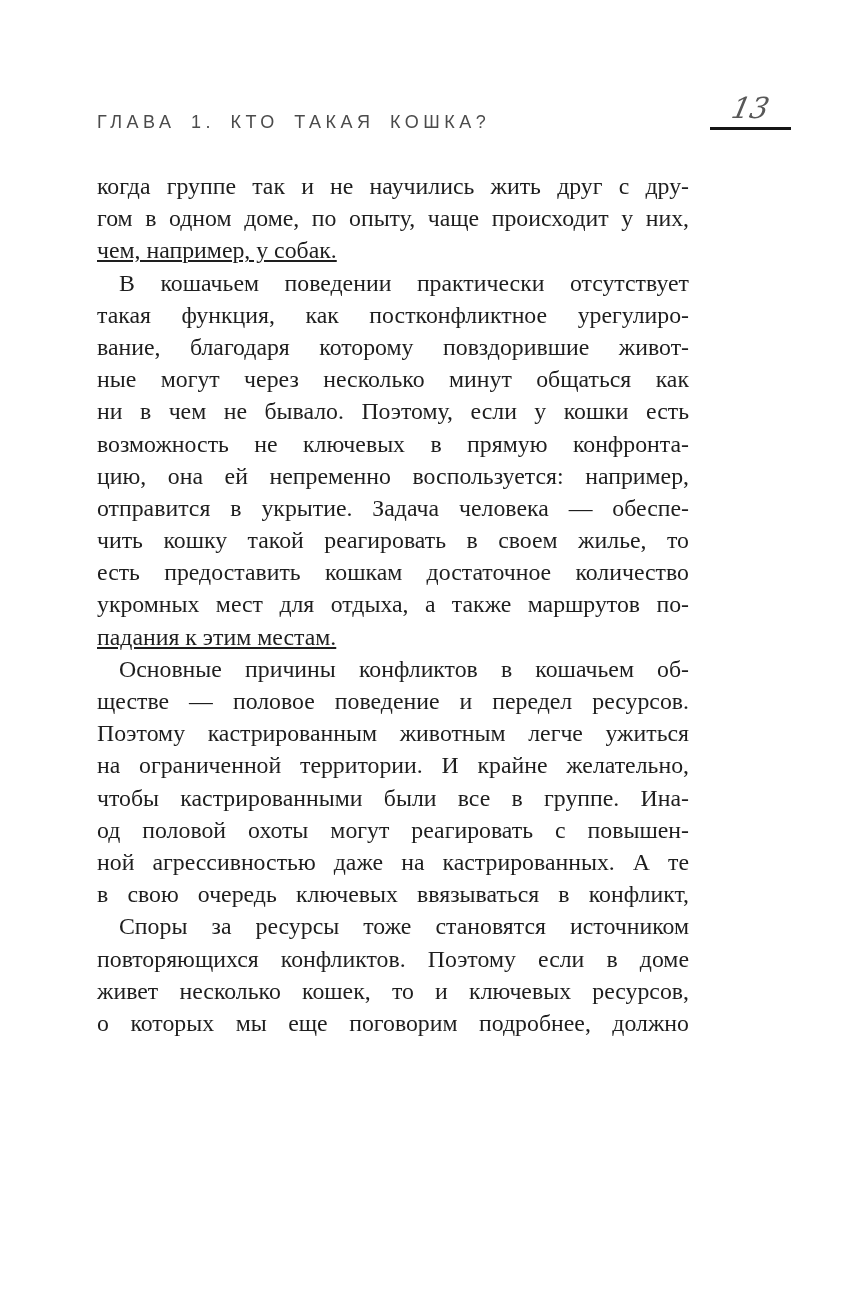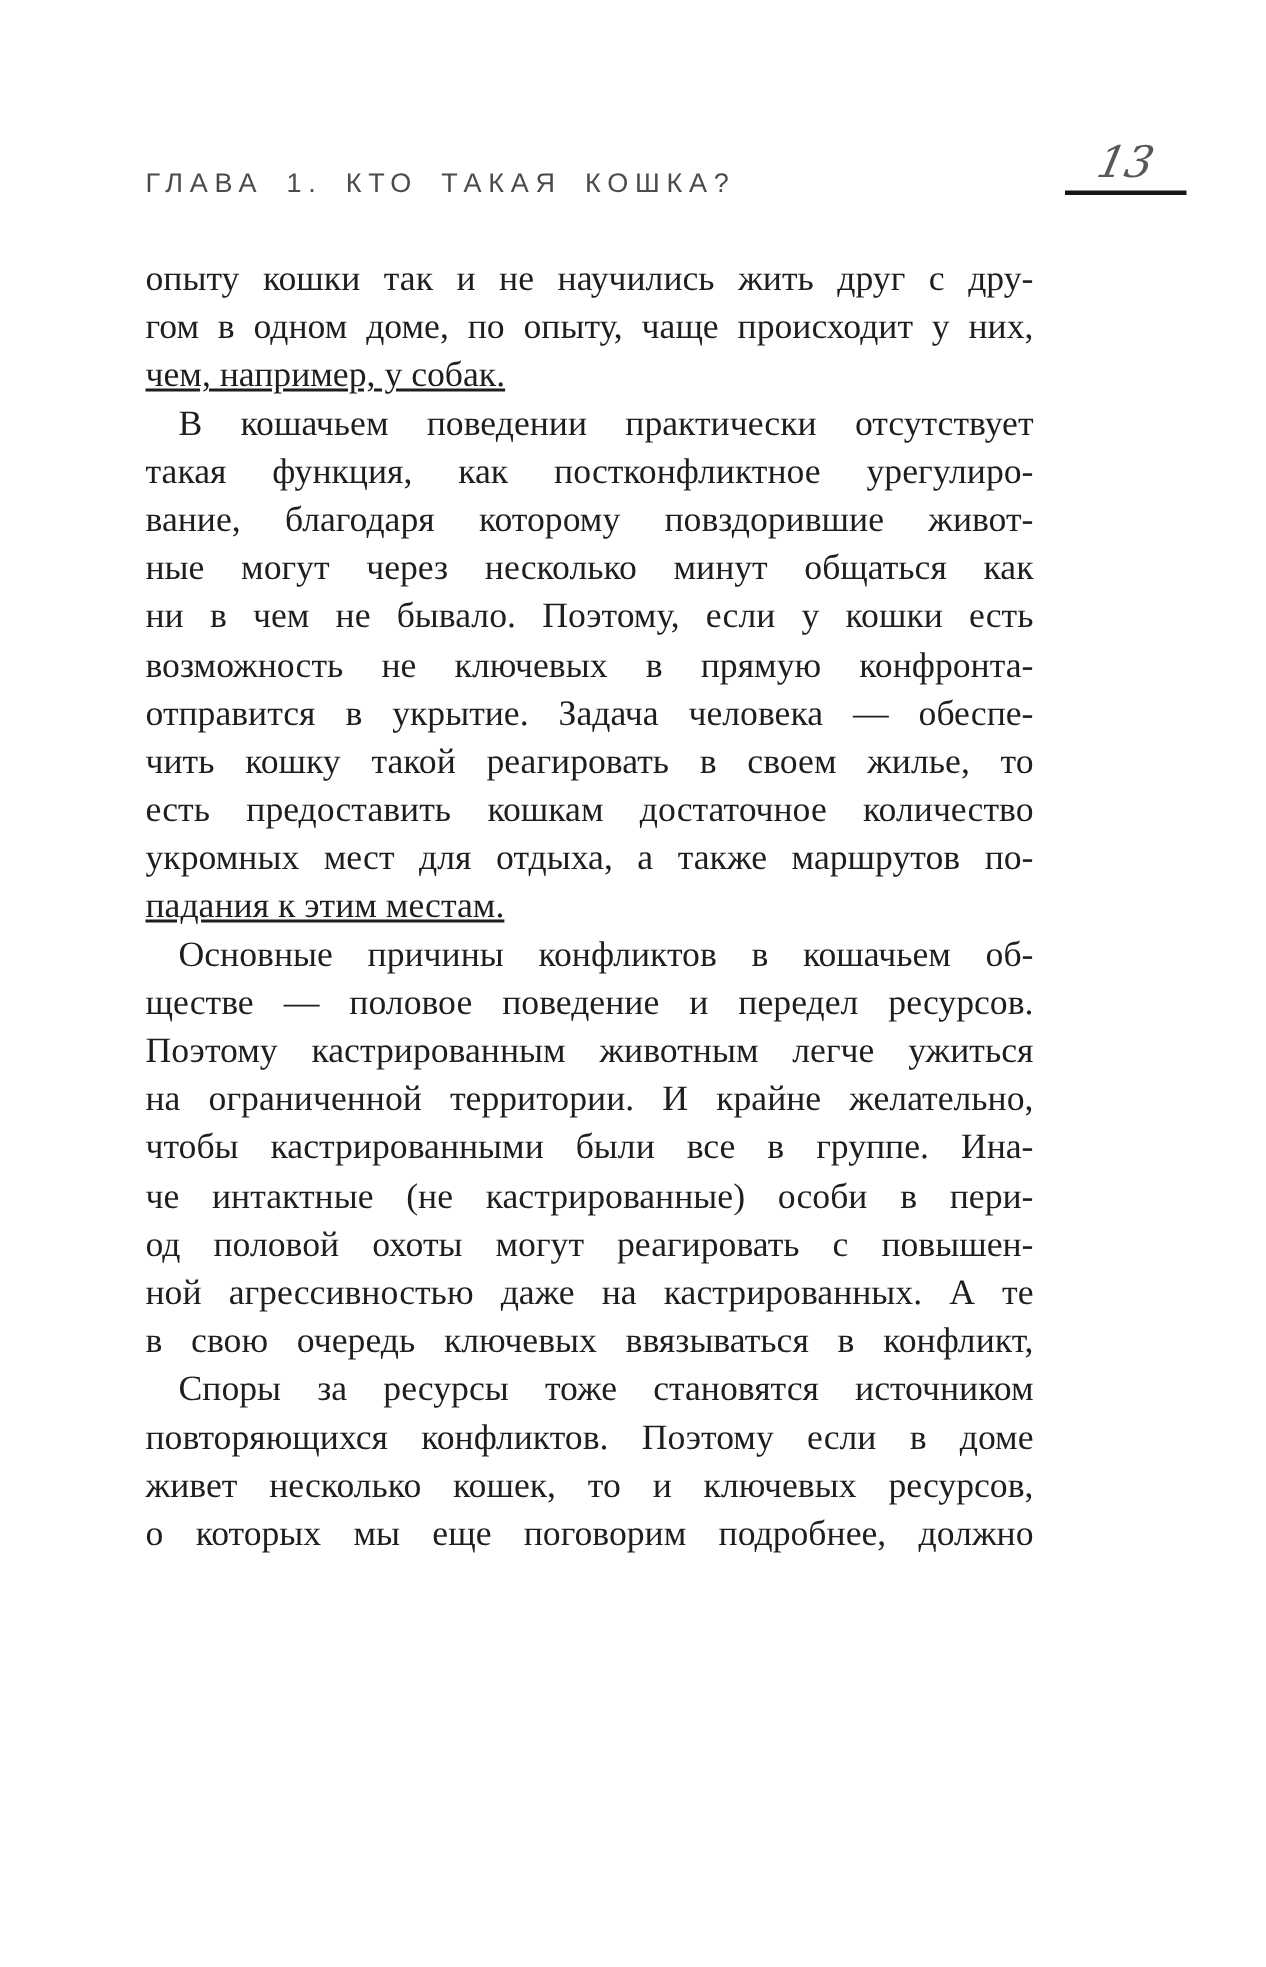--- a/index.html
+++ b/index.html
@@ -79,40 +79,40 @@
 
 <div class="page">
   <div class="chapter-title">ГЛАВА 1. КТО ТАКАЯ КОШКА?</div>
 
   <div class="folio">
     <span class="folio-num">13</span>
     <div class="folio-rule"></div>
   </div>
 
   <div class="text-block">
-      <div class="line">опыту кошки так и не научились жить друг с дру-</div>
+      <div class="line">когда группе так и не научились жить друг с дру-</div>
       <div class="line">гом в одном доме, по опыту, чаще происходит у них,</div>
       <div class="line para-end">чем, например, у собак.</div>
       <div class="line indent">В кошачьем поведении практически отсутствует</div>
       <div class="line">такая функция, как постконфликтное урегулиро-</div>
       <div class="line">вание, благодаря которому повздорившие живот-</div>
       <div class="line">ные могут через несколько минут общаться как</div>
       <div class="line">ни в чем не бывало. Поэтому, если у кошки есть</div>
       <div class="line">возможность не ключевых в прямую конфронта-</div>
+      <div class="line">цию, она ей непременно воспользуется: например,</div>
       <div class="line">отправится в укрытие. Задача человека — обеспе-</div>
       <div class="line">чить кошку такой реагировать в своем жилье, то</div>
       <div class="line">есть предоставить кошкам достаточное количество</div>
       <div class="line">укромных мест для отдыха, а также маршрутов по-</div>
       <div class="line para-end">падания к этим местам.</div>
       <div class="line indent">Основные причины конфликтов в кошачьем об-</div>
       <div class="line">ществе — половое поведение и передел ресурсов.</div>
       <div class="line">Поэтому кастрированным животным легче ужиться</div>
       <div class="line">на ограниченной территории. И крайне желательно,</div>
       <div class="line">чтобы кастрированными были все в группе. Ина-</div>
-      <div class="line">че интактные (не кастрированные) особи в пери-</div>
       <div class="line">од половой охоты могут реагировать с повышен-</div>
       <div class="line">ной агрессивностью даже на кастрированных. А те</div>
       <div class="line">в свою очередь ключевых ввязываться в конфликт,</div>
       <div class="line indent">Споры за ресурсы тоже становятся источником</div>
       <div class="line">повторяющихся конфликтов. Поэтому если в доме</div>
       <div class="line">живет несколько кошек, то и ключевых ресурсов,</div>
       <div class="line">о которых мы еще поговорим подробнее, должно</div>
     </div>
 </div>
 

